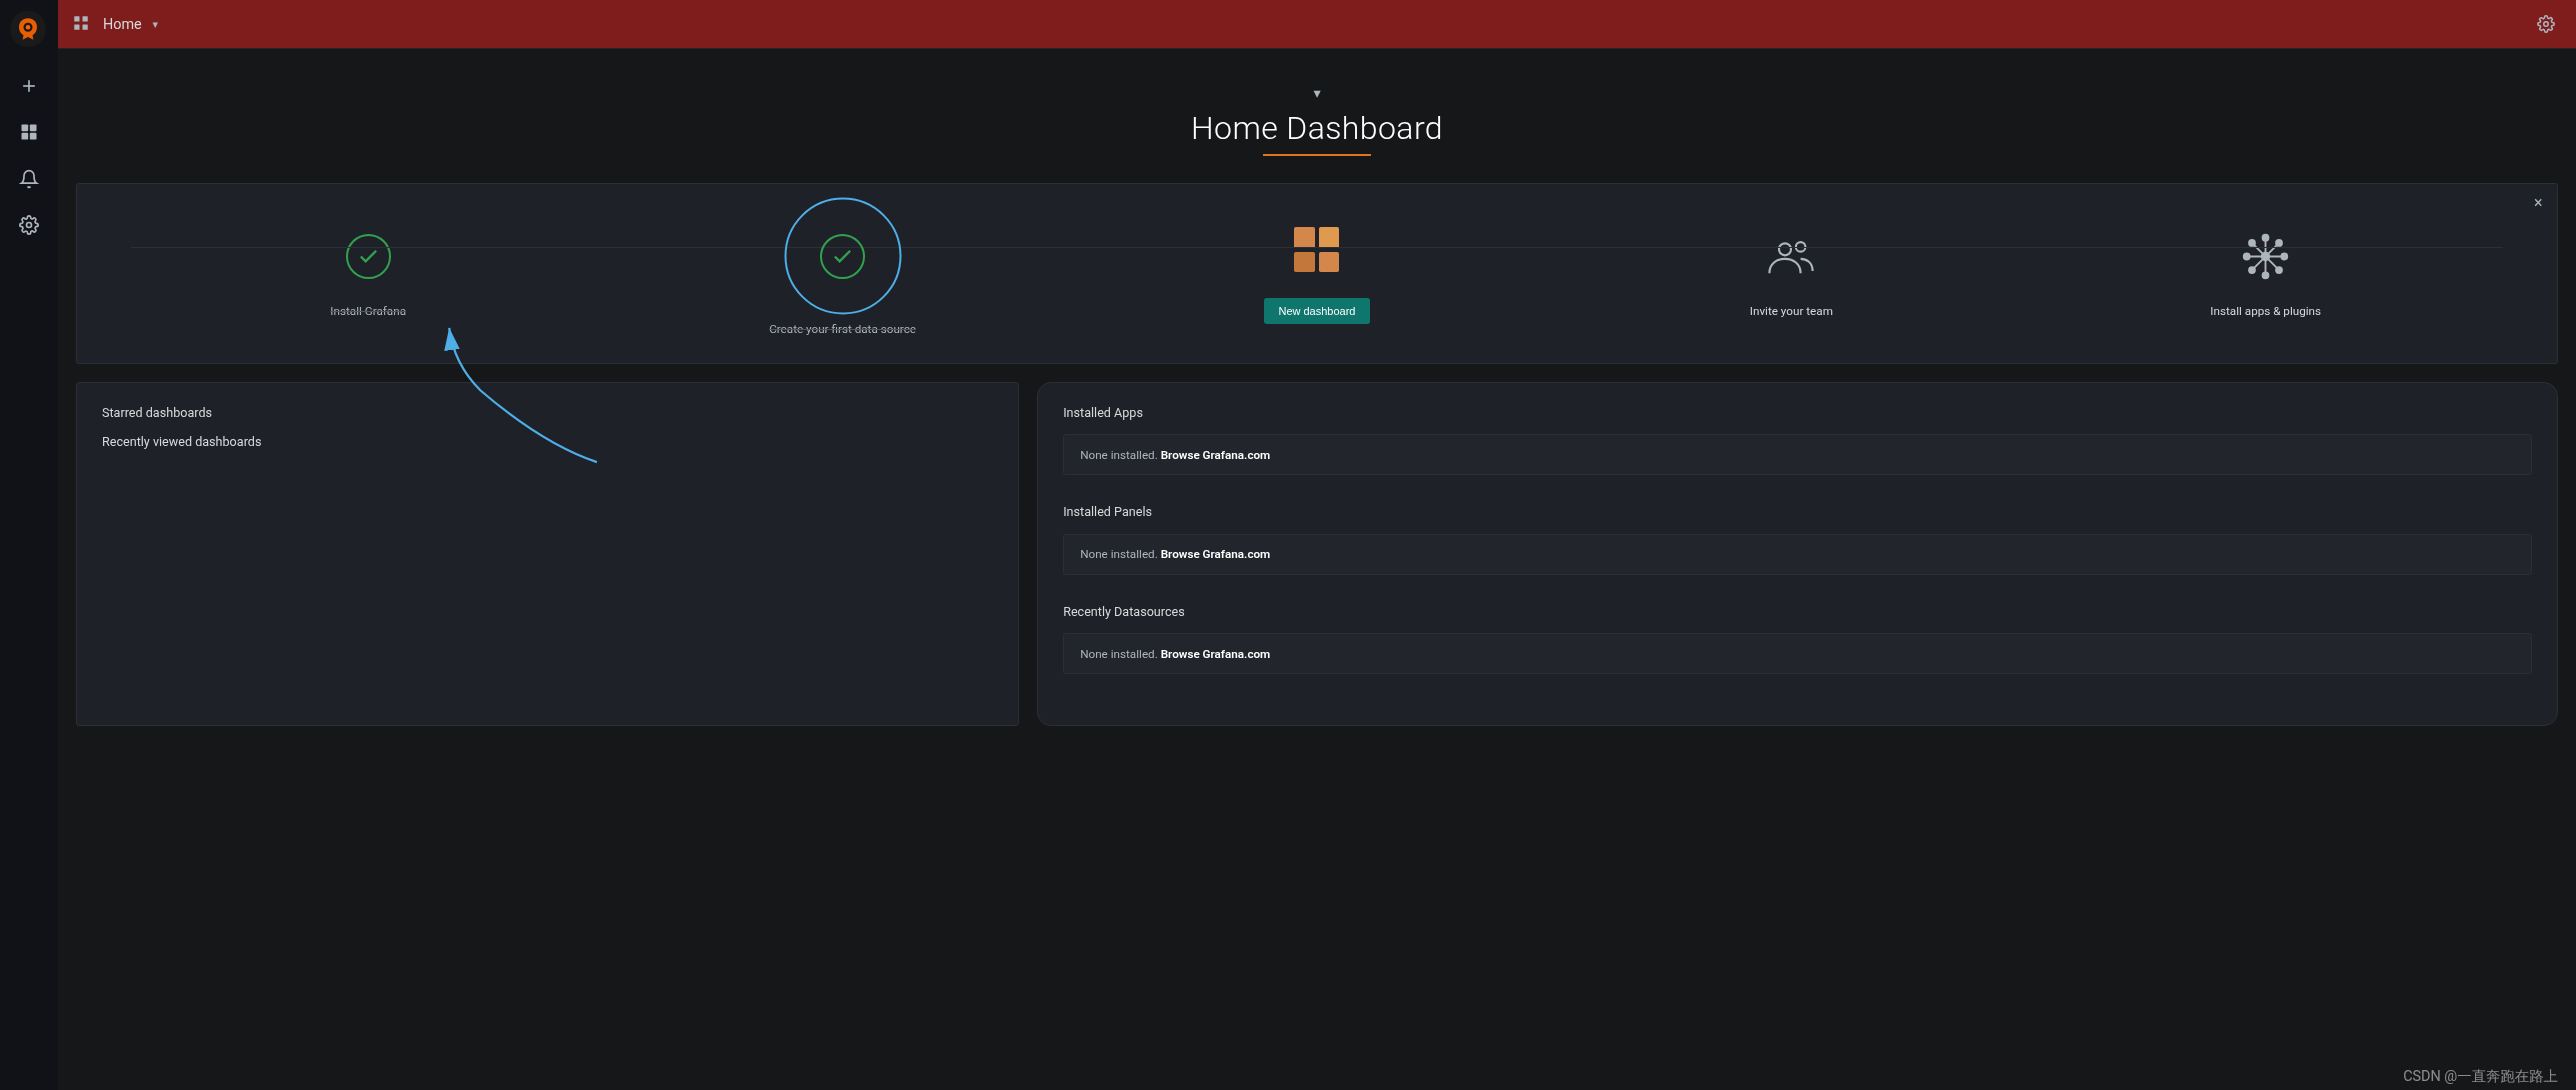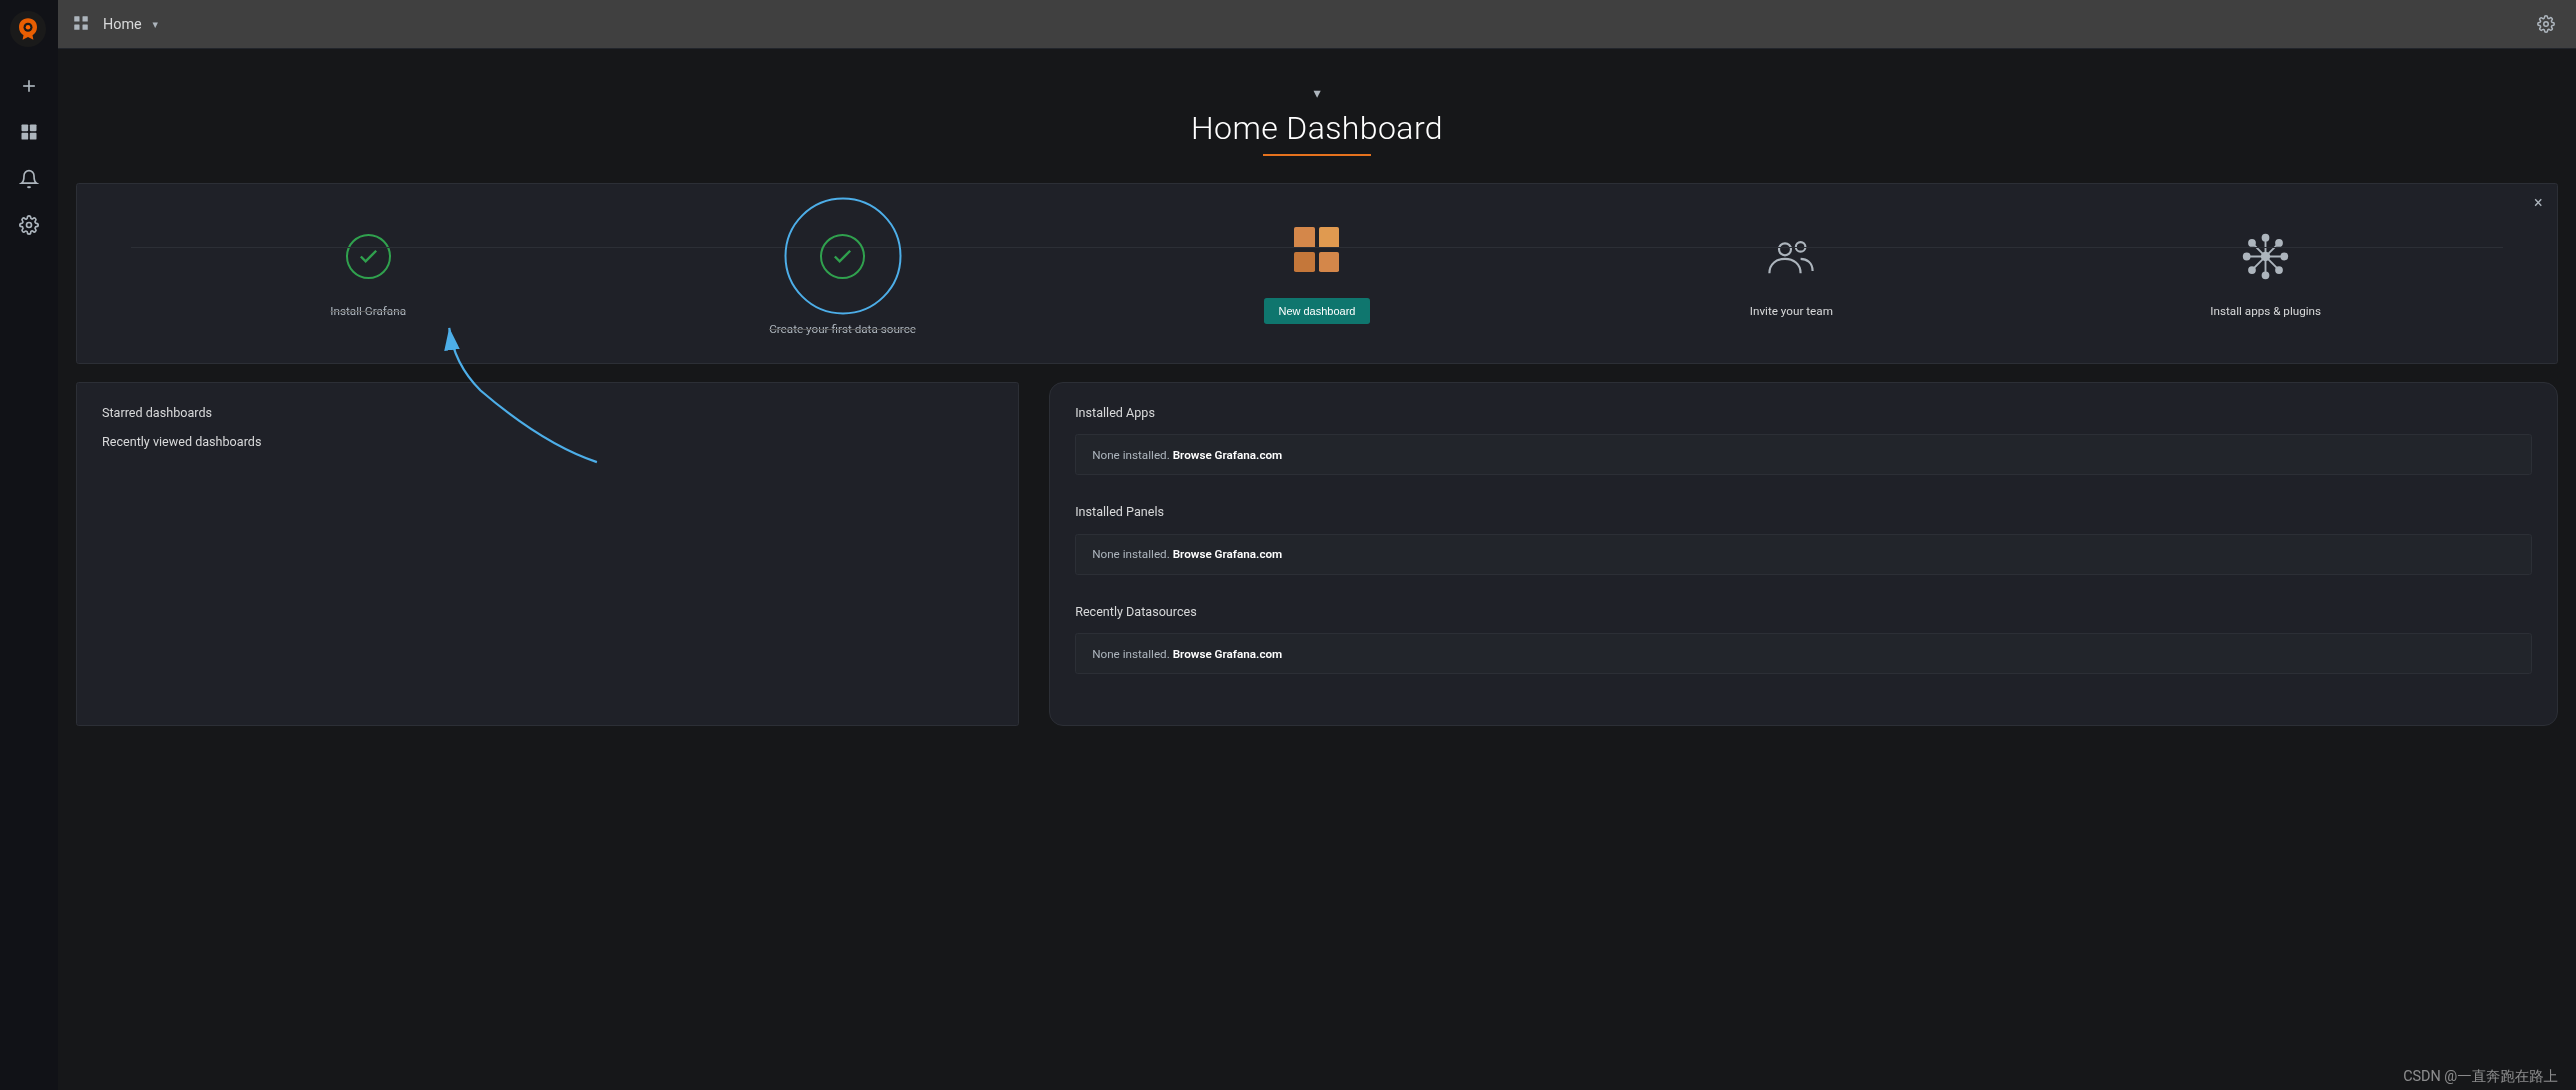--- a/index.html
+++ b/index.html
@@ -54,21 +54,21 @@
     .main-content {
       margin-left: 58px;
       flex: 1;
       display: flex;
       flex-direction: column;
     }
 
     
     .topbar {
       height: 49px;
-      background: #404040;
+      background: #7f1d1d;
       display: flex;
       align-items: center;
       padding: 0 14.4px;
       border-bottom: 0.9px solid #22252b;
       position: sticky;
       top: 0;
       z-index: 50;
     }
     .topbar-nav {
       display: flex;
@@ -245,21 +245,21 @@
       right: 54px;
       height: 0.9px;
       background: #2c2f36;
       transform: translateY(-27px);
       z-index: 0;
     }
 
     
     .lower-content {
       display: flex;
-      gap: 12px;
+      gap: 0;
       margin: 18px 18px 0;
     }
 
     .left-panel {
       width: 38%;
       background: #1f2128;
       border: 0.9px solid #2c2f36;
       border-radius: 2.7px;
       padding: 21.5px 25px;
       margin-right: 18px;

